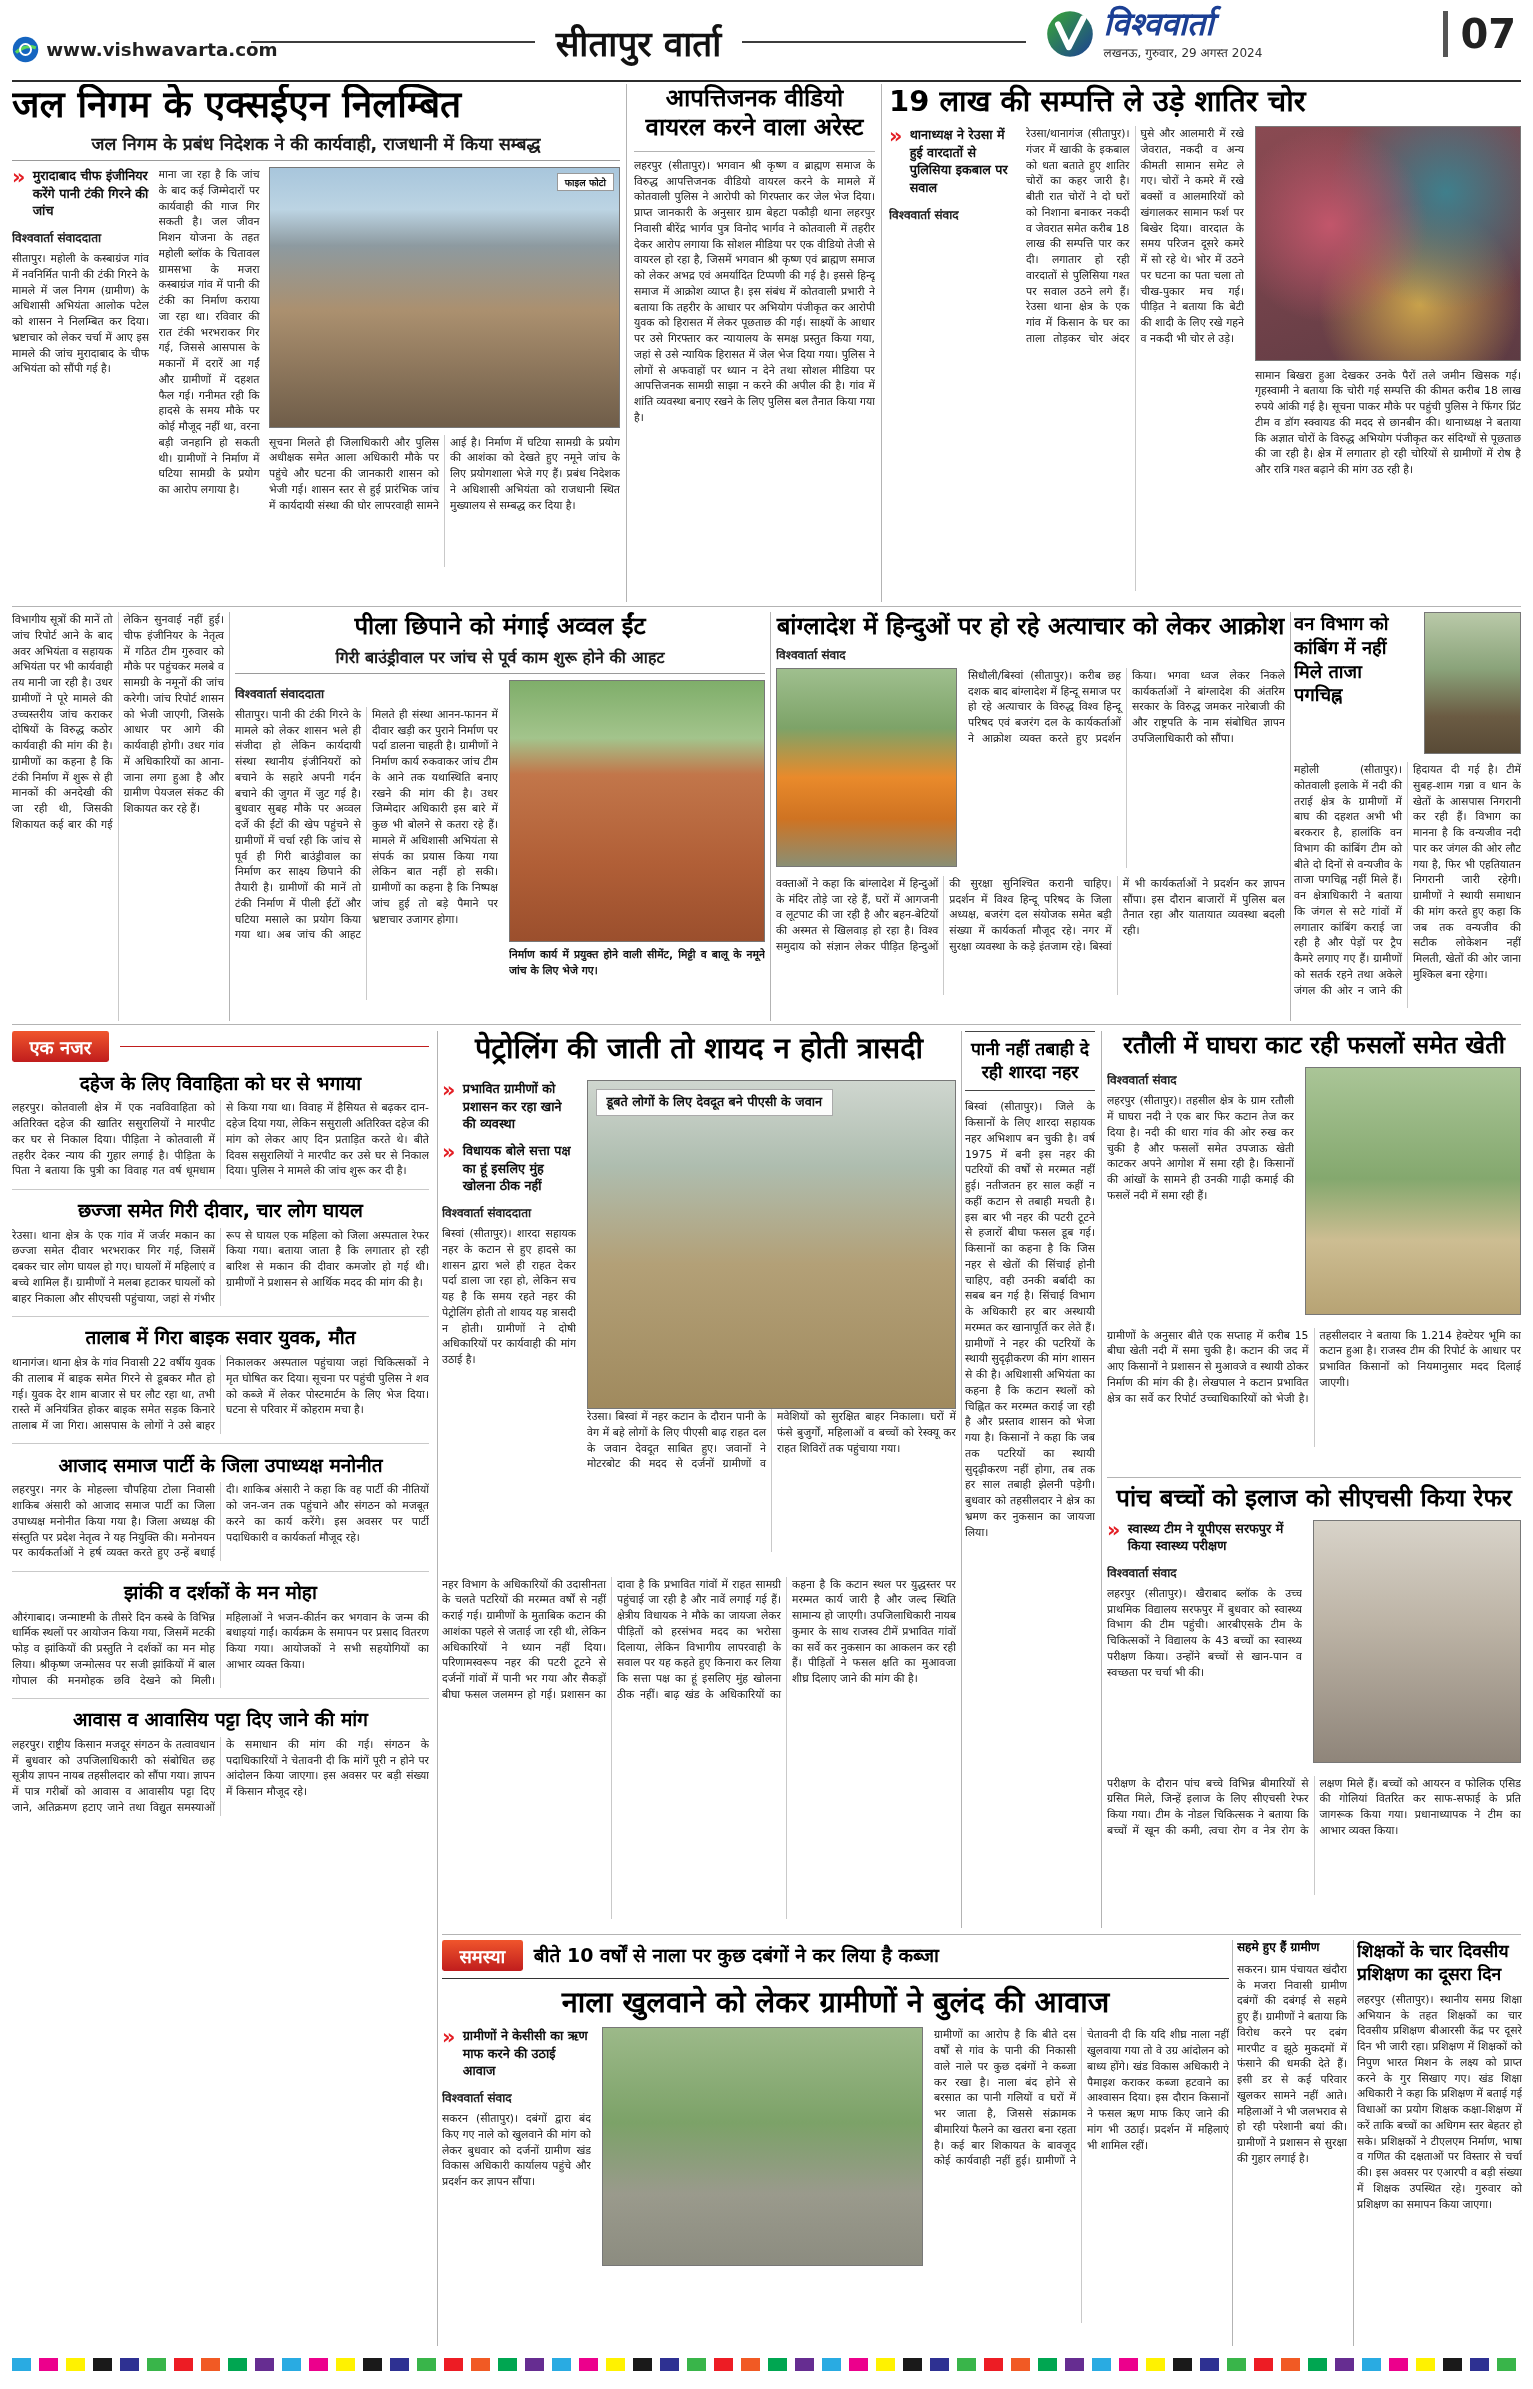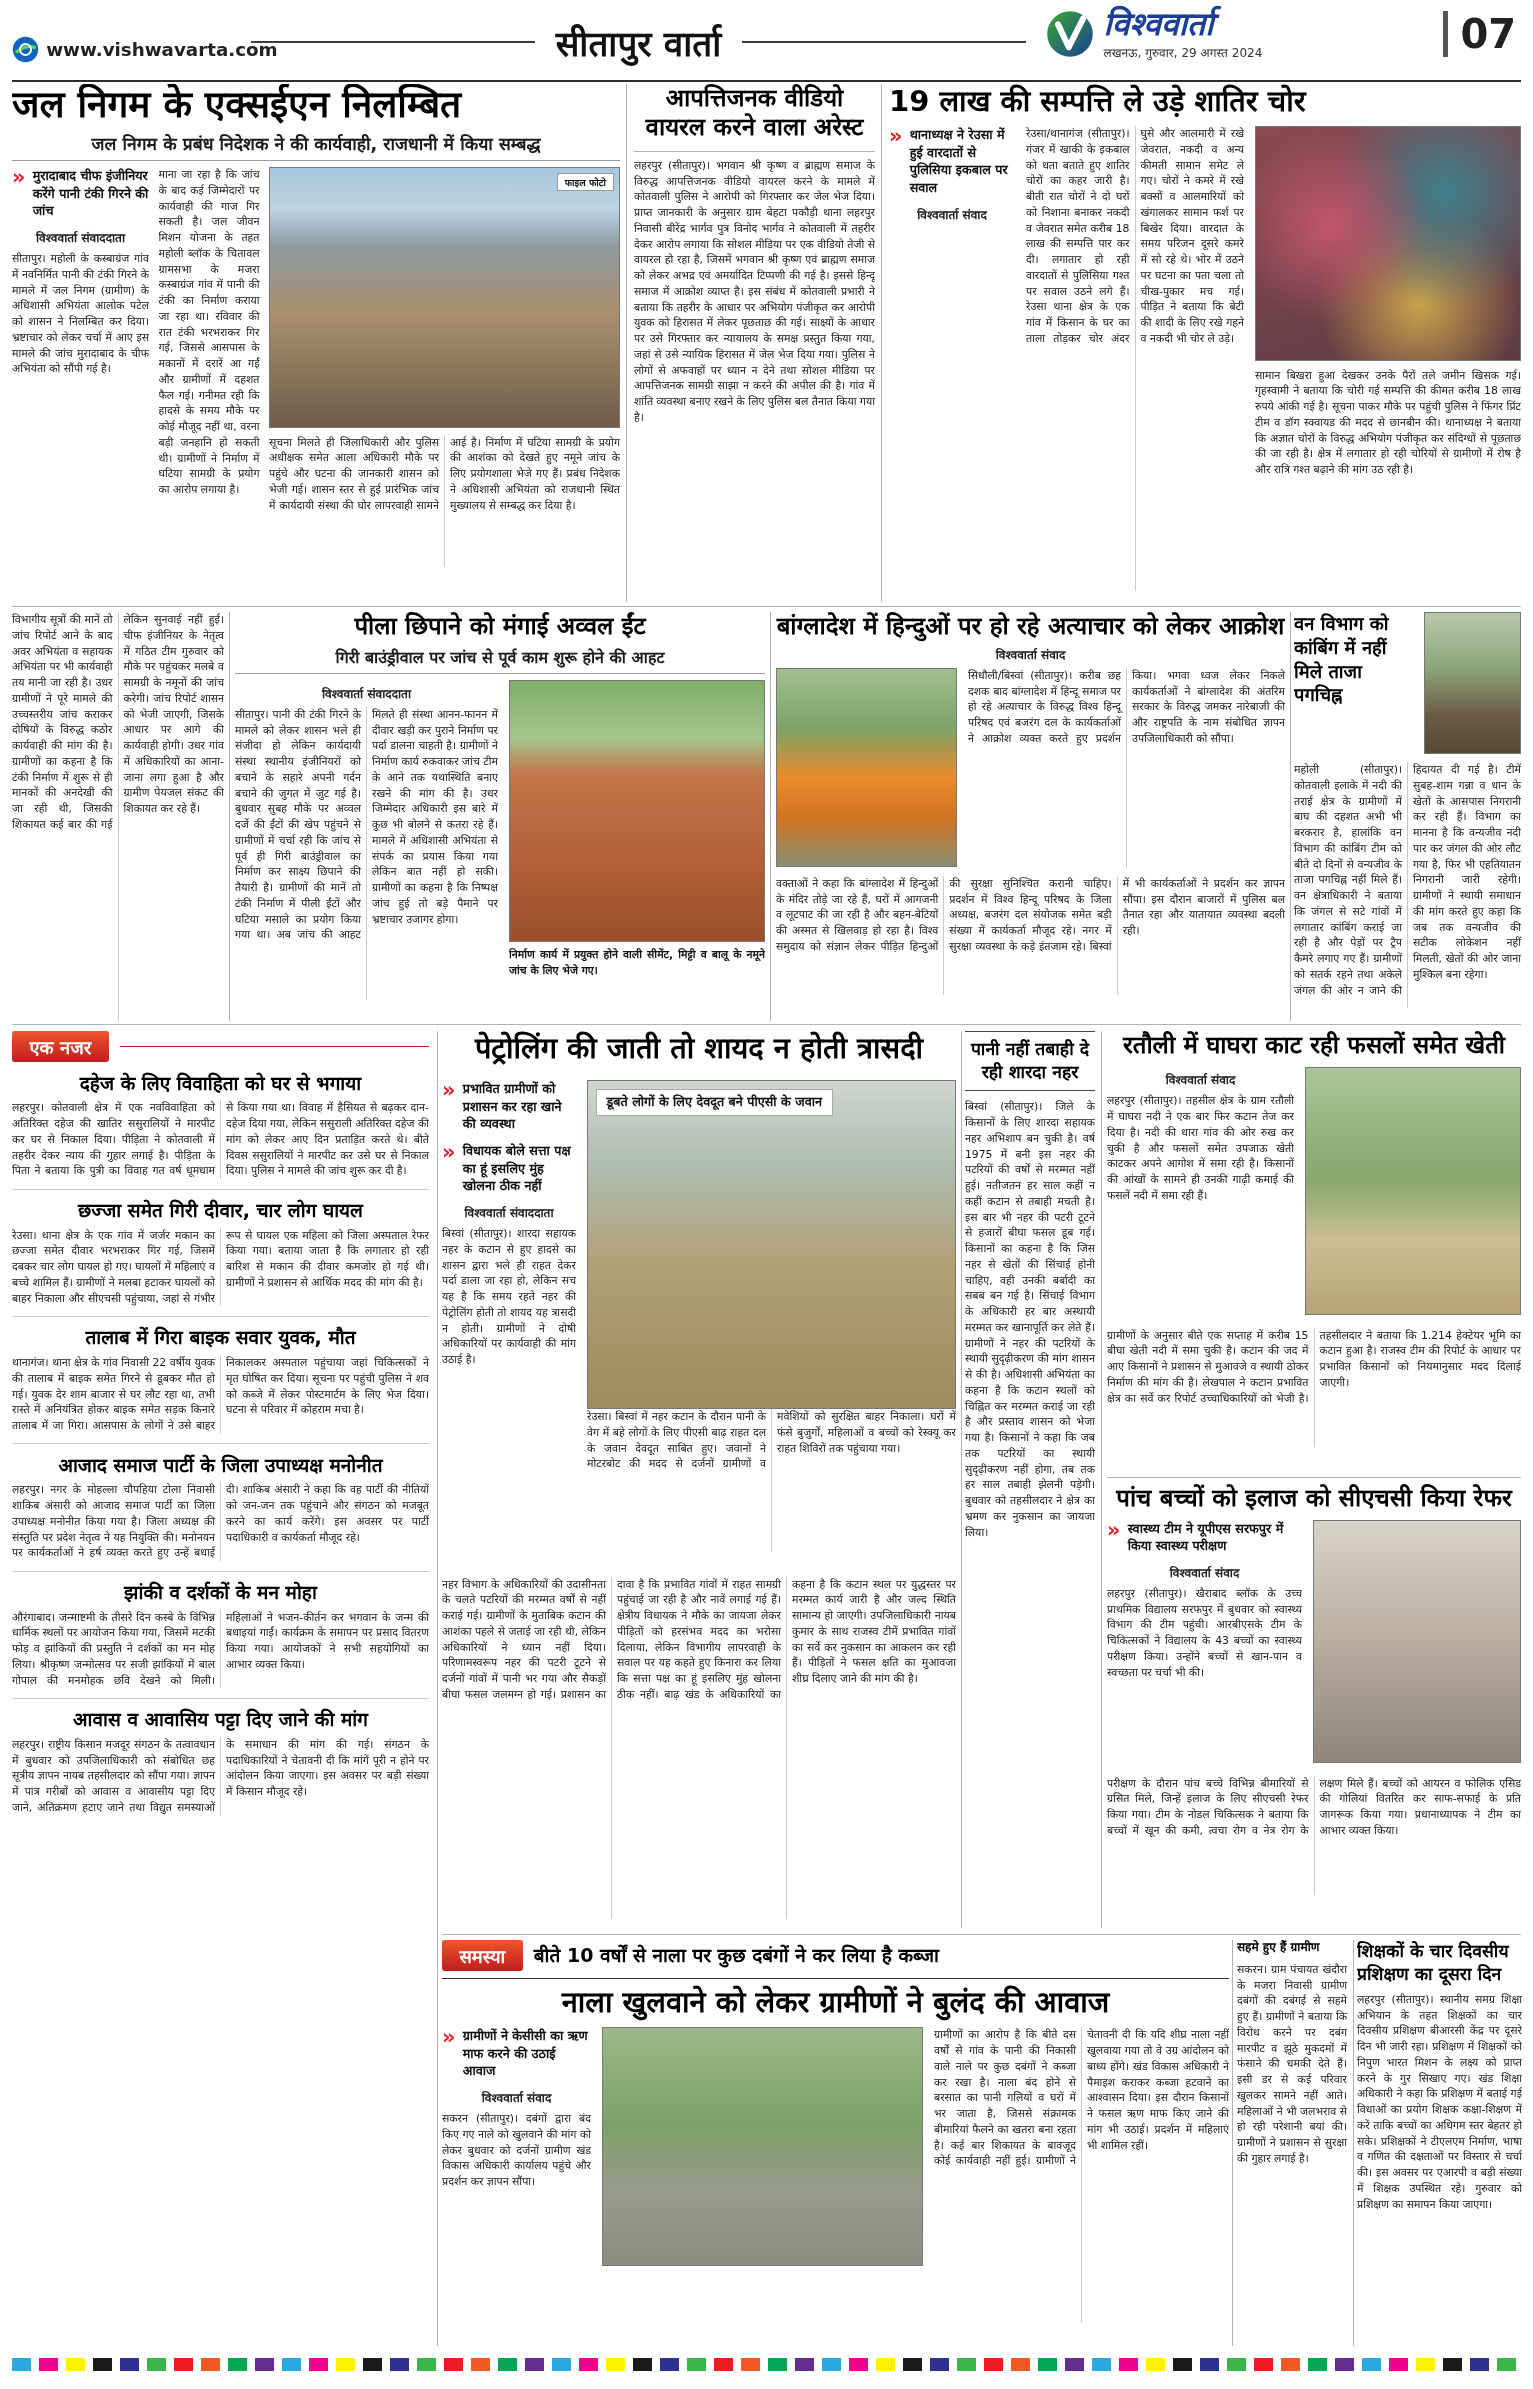--- a/index.html
+++ b/index.html
@@ -8,21 +8,21 @@
         font-family:"DejaVu Sans",sans-serif;color:#111;overflow:hidden}
   .abs{position:absolute}
   .art{position:absolute;overflow:hidden}
   .hl-xl{font-size:37px;font-weight:700;line-height:1.14;color:#000}
   .hl-lg{font-size:29px;font-weight:700;line-height:1.18;color:#000}
   .hl-md{font-size:24px;font-weight:700;line-height:1.22;color:#000}
   .hl-sm{font-size:19px;font-weight:700;line-height:1.25;color:#000}
   .hl-xs{font-size:12px;font-weight:700;line-height:1.3;color:#000}
   .center{text-align:center}
   .subhead{font-size:17.5px;font-weight:600;padding:4.8px 0;border-bottom:0.8px solid #9a9a9a;color:#1c1c1c}
-  .byline{font-size:12px;font-weight:700;text-align:center;margin:4.8px 0;color:#222}
+  .byline{font-size:12px;font-weight:700;margin:4.8px 0;color:#222}
   .bt{font-size:10.8px;line-height:1.46;text-align:justify;color:#161616;overflow:hidden}
   .c2{column-count:2;column-gap:11px;column-rule:0.8px solid #c9c9c9}
   .c3{column-count:3;column-gap:11px;column-rule:0.8px solid #c9c9c9}
   .kick{position:relative;padding-left:20.7px;font-weight:700;font-size:12.7px;line-height:1.38;margin-bottom:9.5px;color:#101010}
   .kick::before{content:"»";position:absolute;left:0;top:-4px;color:#e31e24;font-size:20.7px;font-weight:700}
   .photo{position:relative;border:0.8px solid #777;background-size:cover}
   .photo-label{position:absolute;top:4.8px;right:4.8px;background:#fff;font-size:9.5px;font-weight:700;
                padding:1.6px 7.2px;border:0.8px solid #999;white-space:nowrap}
   .photo-caption-box{position:absolute;top:8px;left:8px;max-width:82%;background:rgba(255,255,255,.95);
                font-weight:700;font-size:12.7px;line-height:1.3;padding:4px 9.5px;border:0.8px solid #aaa}

